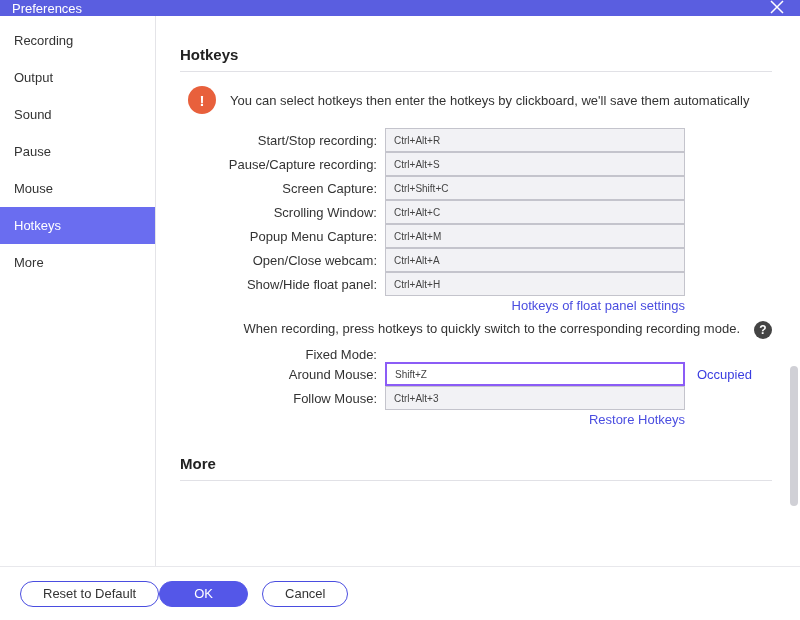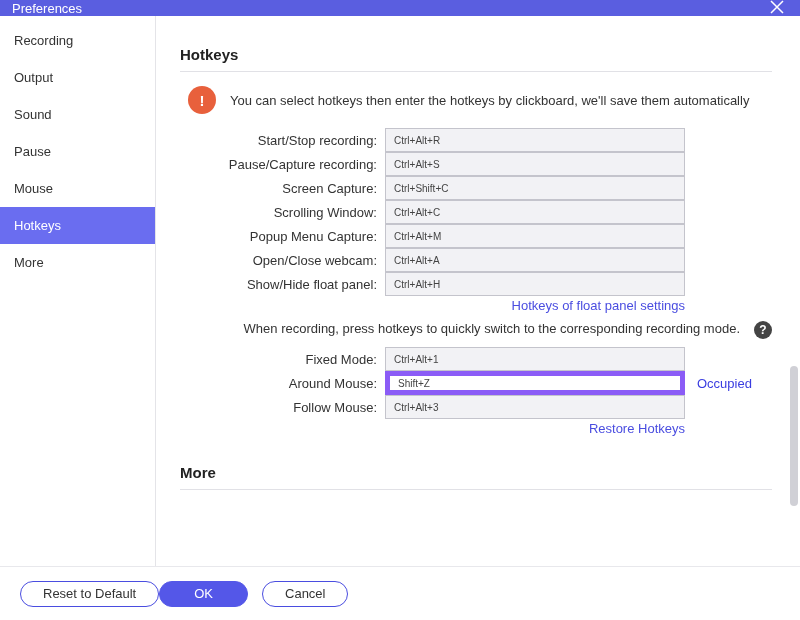--- a/index.html
+++ b/index.html
@@ -16,21 +16,21 @@
   .content-wrap { flex:1; position:relative; overflow:hidden;}
   .content { position:absolute; top:0; left:0; right:0; bottom:0; overflow-y:auto; padding:18px 28px 10px 24px;}
   .scrollbar-fake { position:absolute; right:2px; top:350px; width:8px; height:140px; background:#d0d0d6; border-radius:4px;}
   .section-title { font-size:15px; font-weight:bold; color:#222; padding:6px 0 8px 0; border-bottom:1px solid #e1e1e6; margin-bottom:14px; margin-top:6px;}
   .info-row { display:flex; align-items:center; gap:14px; margin:0 0 14px 8px;}
   .info-icon { width:28px; height:28px; border-radius:50%; background:#e8603c; display:flex; align-items:center; justify-content:center; color:#fff; font-weight:bold; flex:0 0 28px;}
   .info-icon span{ font-size:15px; }
   .form-row { display:flex; align-items:center; }
   .form-label { width:205px; text-align:right; padding-right:8px; color:#333; font-size:13px;}
   .hk-input { width:300px; height:24px; border:1px solid #c4c4cc; background:#f2f2f5; padding:0 8px; font-size:10px; color:#444;}
-  .hk-input.editing { background:#fff; border:5px solid #8b5cf6;}
+  .hk-input.editing { background:#fff; border:2px solid #8b5cf6;}
   .link-row { text-align:right; width:505px; margin:2px 0 8px 0;}
   .link-row a { color:#4a4de0; font-size:13px; cursor:pointer;}
   .hint-row { display:flex; align-items:flex-start; gap:8px; margin:4px 0 8px 8px;}
   .hint-row .txt { flex:1; text-align:right; padding-right:6px; width:480px;}
   .help-icon { width:18px; height:18px; border-radius:50%; background:#444; color:#fff; font-size:12px; font-weight:bold; display:flex; align-items:center; justify-content:center; flex:0 0 18px;}
   .occupied { color:#3a3de0; font-size:13px; margin-left:12px;}
   .footer { height:54px; border-top:1px solid #e8e8ec; display:flex; align-items:center; padding:0 20px; background:#fff;}
   .btn { height:26px; border-radius:13px; border:1.5px solid #4a4de0; background:#fff; color:#333; padding:0 22px; font-size:13px; cursor:pointer; display:flex; align-items:center;}
   .btn.primary { background:#5457e8; color:#fff; border-color:#5457e8; padding:0 34px;}
   .footer-right { display:flex; gap:14px;}
@@ -105,21 +105,20 @@
           <a>Hotkeys of float panel settings</a>
         </div>
 
         <div class="hint-row">
           <div class="txt">When recording, press hotkeys to quickly switch to the corresponding recording mode.</div>
           <div class="help-icon">?</div>
         </div>
 
         <div class="form-row">
           <div class="form-label">Fixed Mode:</div>
-          <input class="hk-input" value="Ctrl+Alt+1" style="">
         </div>
         <div class="form-row">
           <div class="form-label">Around Mouse:</div>
           <input class="hk-input editing" value="Shift+Z" style="">
           <span class="occupied">Occupied</span>
         </div>
         <div class="form-row">
           <div class="form-label">Follow Mouse:</div>
           <input class="hk-input" value="Ctrl+Alt+3" style="">
         </div>

